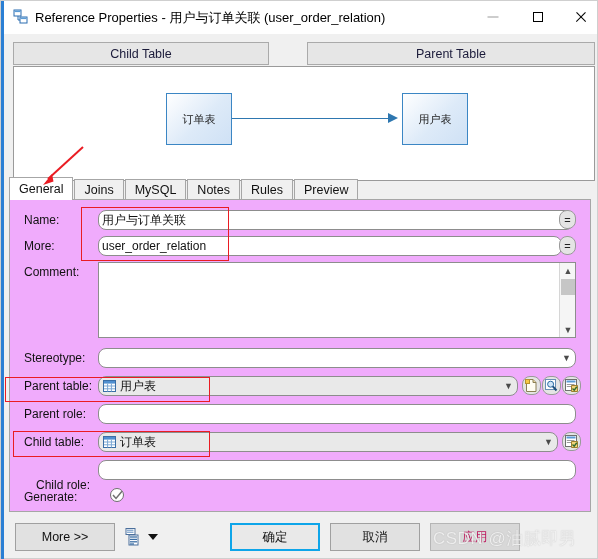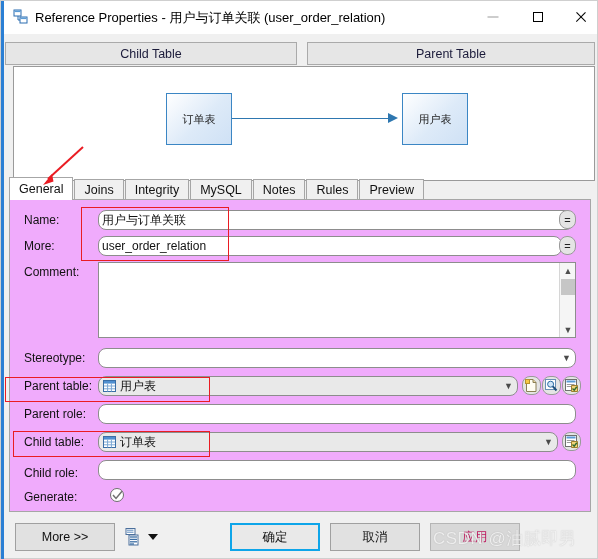--- a/index.html
+++ b/index.html
@@ -27,21 +27,21 @@
   .close-x{display:block;width:13px;height:13px;position:relative;}
   .close-x::before,.close-x::after{content:"";position:absolute;left:0;top:6px;width:13px;height:1.3px;background:#000;}
   .close-x::before{transform:rotate(45deg);}
   .close-x::after{transform:rotate(-45deg);}
 
   
   .top-strip{position:absolute;left:4px;top:33px;right:0;bottom:0;background:#f0f0f0;}
   .tbl-head{position:absolute;top:8px;height:23px;background:#e6e6e6;border:1px solid #aaa;
             box-sizing:border-box;display:flex;align-items:center;justify-content:center;
             font-size:12.5px;color:#1b1b3a;}
-  .tbl-head.child{left:0;width:292px;text-align:right;}
+  .tbl-head.child{left:8px;width:256px;text-align:right;}
   .tbl-head.parent{left:302px;width:288px;}
 
   
   .diagram{position:absolute;left:8px;top:32px;width:582px;height:115px;background:#fff;
            border:1px solid #9a9a9a;box-sizing:border-box;overflow:hidden;}
   .node{position:absolute;width:66px;height:52px;box-sizing:border-box;border:1px solid #3b86c4;
         background:linear-gradient(135deg,#ffffff 0%,#ddeaf8 55%,#cfe1f5 100%);
         display:flex;align-items:center;justify-content:center;font-size:11px;color:#1a1a1a;}
   .node.child{left:152px;top:26px;}
   .node.parent{left:388px;top:26px;}
@@ -160,21 +160,20 @@
       <div class="node child">订单表</div>
       <div class="link"></div>
       <div class="arrowhead"></div>
       <div class="node parent">用户表</div>
     </div>
   </div>
 
   <div class="tabbar">
     <div class="tab active">General</div>
     <div class="tab">Joins</div>
-    <div class="tab">Integrity</div>
     <div class="tab">MySQL</div>
     <div class="tab">Notes</div>
     <div class="tab">Rules</div>
     <div class="tab">Preview</div>
   </div>
 
   <div class="panel">
 
     <div class="row" style="top:10px;">
       <span class="lbl" style="top:3px;">Name:</span>
@@ -277,21 +276,21 @@
           <rect x="1.5" y="1.5" width="9" height="2" fill="#5b9bd5"></rect>
           <line x1="1.8" y1="5.5" x2="9.5" y2="5.5" stroke="#9a9a9a"></line>
           <line x1="1.8" y1="7.5" x2="9.5" y2="7.5" stroke="#9a9a9a"></line>
           <path d="M6.5 6.5 L12.5 6.5 L12.5 12.5 L6.5 12.5 Z" fill="#f2d27a" stroke="#9c7f2e"></path>
           <path d="M7.5 9.5 L9.2 11.2 L11.8 7.8" fill="none" stroke="#2e6b2e" stroke-width="1.4"></path>
         </svg>
       </div>
     </div>
 
     <div class="row" style="top:260px;">
-      <span class="lbl" style="top:6px;">Child role:</span>
+      <span class="lbl" style="top:18px;margin-left:12px;">Child role:</span>
       <input class="txt ctl" style="left: 88px; top: 0px; width: 478px;" value="">
     </div>
 
     <div class="row" style="top:288px;">
       <span class="lbl" style="top:2px;">Generate:</span>
       <div class="chk ctl" style="left:100px;top:0;">
         <svg width="11" height="10" viewBox="0 0 11 10">
           <path d="M1 5 L4 8.4 L10 1.2" fill="none" stroke="#707070" stroke-width="1.5"></path>
         </svg>
       </div>

